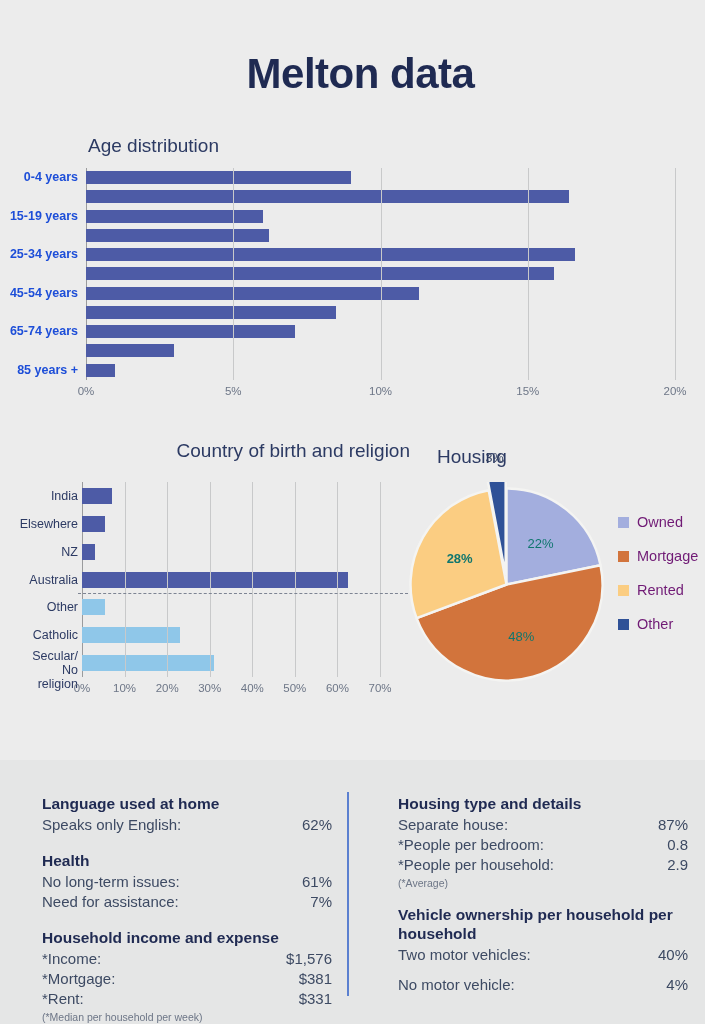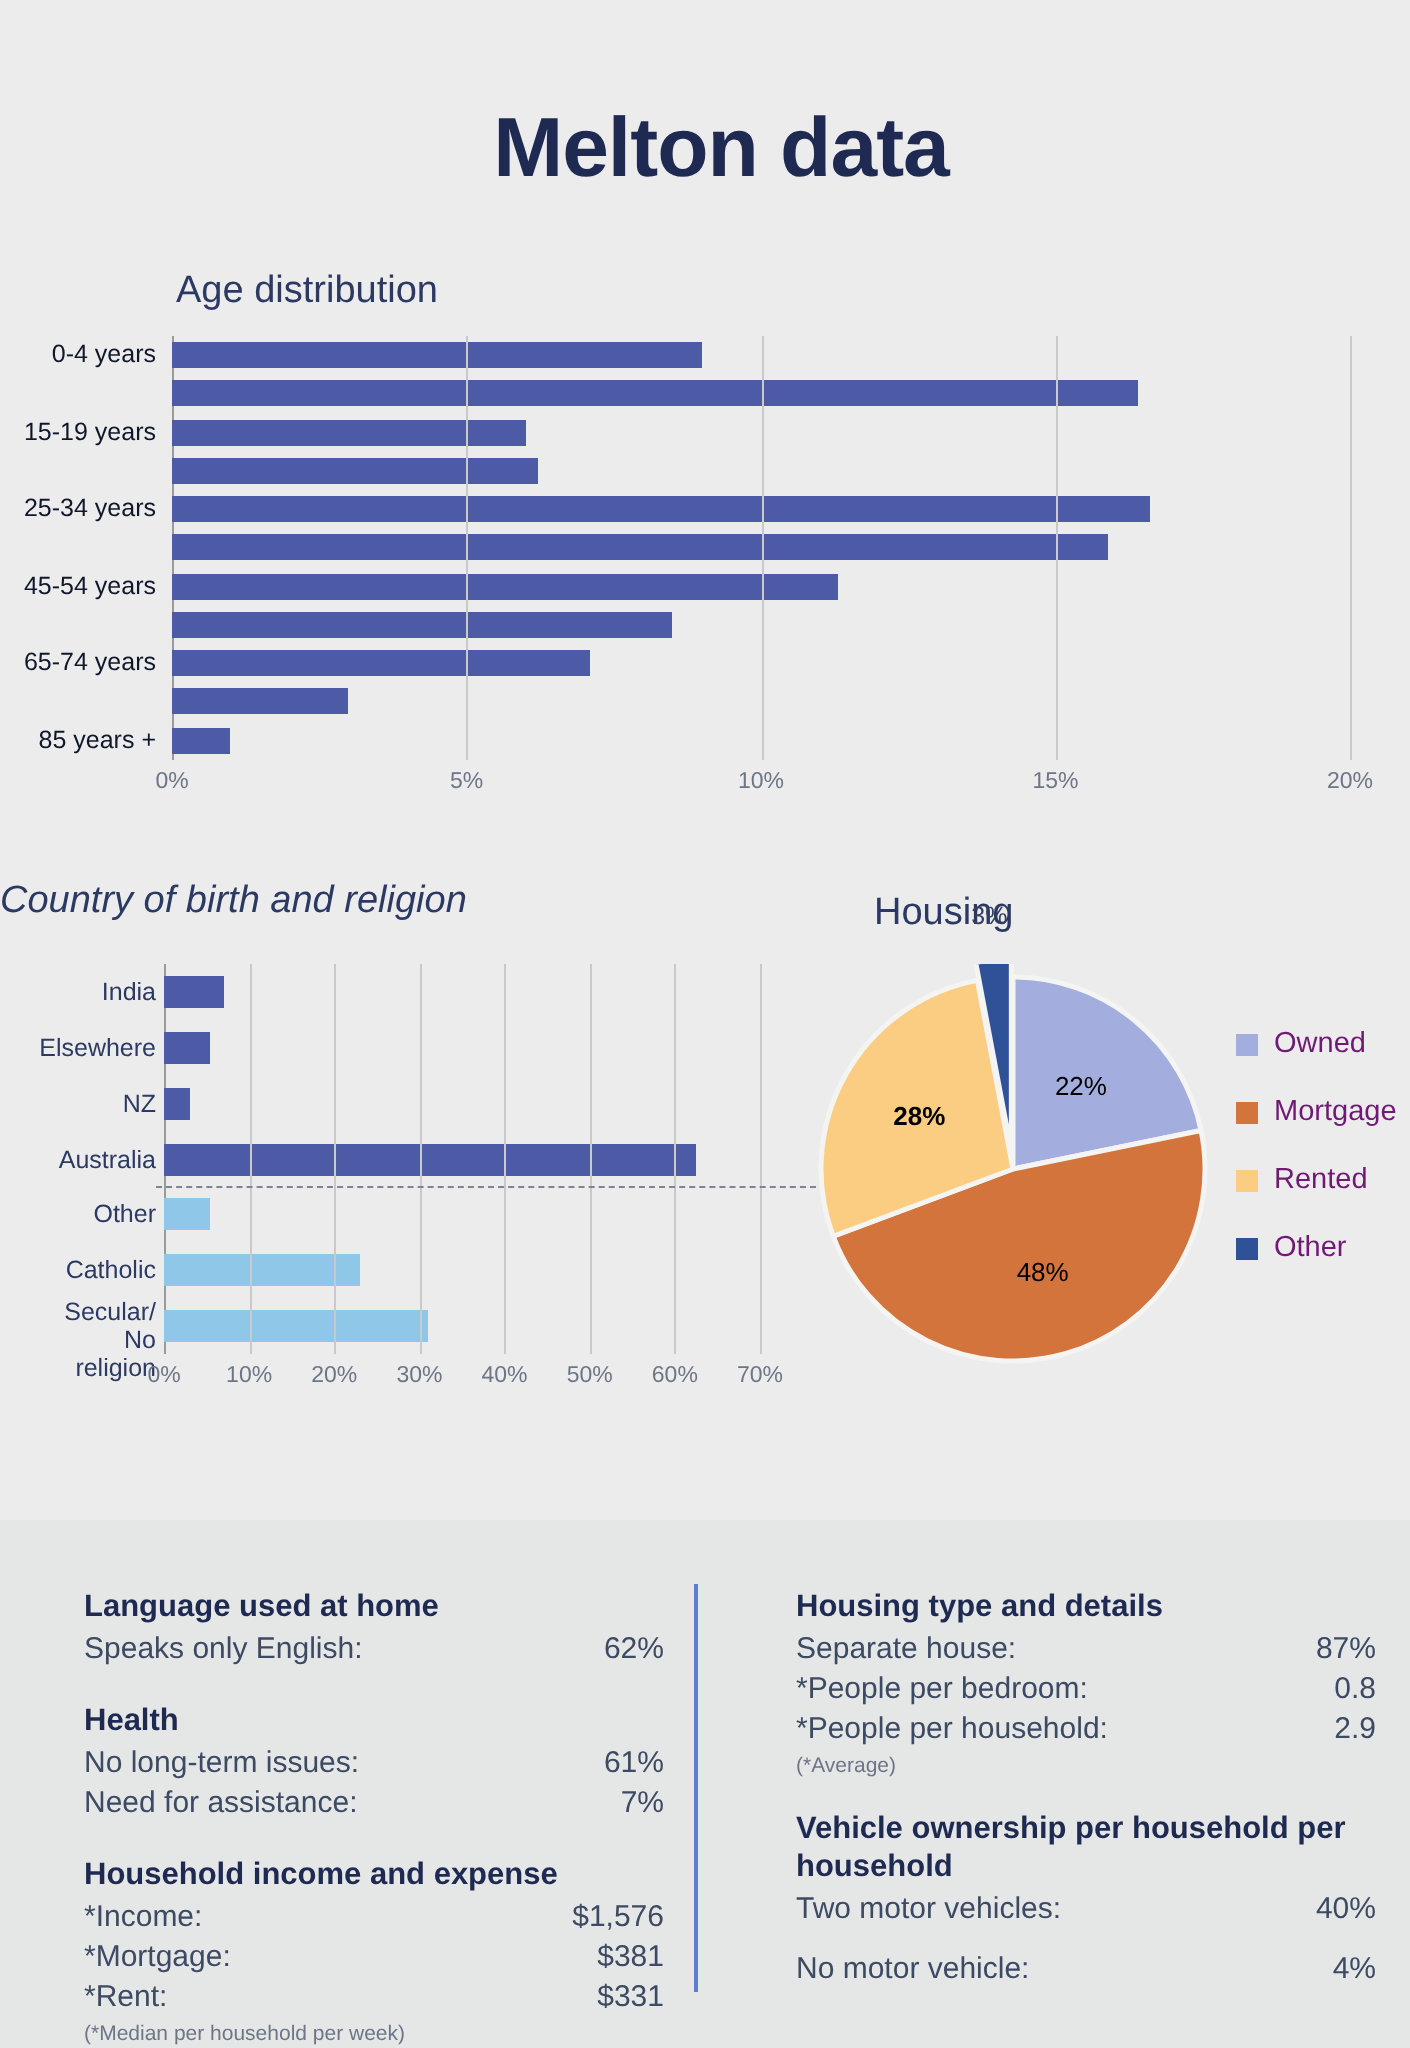--- a/index.html
+++ b/index.html
@@ -49,35 +49,35 @@
   }
   .age-bar {
     position: absolute; left: 0; top: 3px; height: 13px;
     background: #4d5ba6;
   }
   .age-ylabels {
     position: absolute; left: 0; top: 33px; width: 82px; height: 212px;
   }
   .age-ylabel {
     position: absolute; right: 4px;
-    font-size: 12.5px; color: #0f172a; white-space: nowrap;
-    line-height: 19.27px; height: 19.27px;
+    font-size: 12.5px; color: #1d4ed8; white-space: nowrap;
+    line-height: 19.27px; height: 19.27px; font-weight: bold;
   }
   .age-xlabels {
     position: absolute; left: 86px; top: 250px; width: 600px; height: 18px;
   }
   .age-xlabel {
     position: absolute; top: 0;
     font-size: 11.5px; color: #6d7687;
     transform: translateX(-50%);
   }
 
   
   #cob-section { position: absolute; left: 0; top: 440px; width: 410px; height: 265px; }
-  #cob-section .chart-title { position: absolute; left: 0; top: 0; width: 410px; text-align: left; font-style: italic; }
+  #cob-section .chart-title { position: absolute; left: 0; top: 0; width: 410px; text-align: right; }
 
   .cob-plot {
     position: absolute; left: 82px; top: 42px;
     width: 298px; height: 195px;
   }
   .cob-grid-line {
     position: absolute; top: 0; bottom: 0; width: 1px; background: #c8c9ca;
   }
   .cob-axis-zero {
     position: absolute; top: 0; bottom: 0; left: 0; width: 1px; background: #9a9b9d;
@@ -109,21 +109,21 @@
     transform: translateX(-50%);
   }
 
   
   #housing-section { position: absolute; left: 390px; top: 440px; width: 315px; height: 265px; }
   #housing-section .chart-title { position: absolute; left: 47px; top: 6px; }
 
   .pie-wrap { position: absolute; left: 14px; top: 42px; width: 205px; height: 205px; }
   .pie-svg { position: absolute; left: 0; top: 0; }
   .pie-label {
-    position: absolute; font-size: 13px; color: #000000;
+    position: absolute; font-size: 13px; color: #0f766e;
     transform: translate(-50%, -50%); white-space: nowrap;
   }
   .pie-label.outside { color: #33405f; font-size: 12.5px; }
 
   .pie-legend { position: absolute; left: 228px; top: 65px; width: 90px; }
   .legend-item {
     display: flex; align-items: center; height: 34px; white-space: nowrap;
   }
   .legend-swatch { width: 11px; height: 11px; flex: 0 0 11px; margin-right: 8px; }
   .legend-label { font-size: 14.5px; color: #701a75; }

